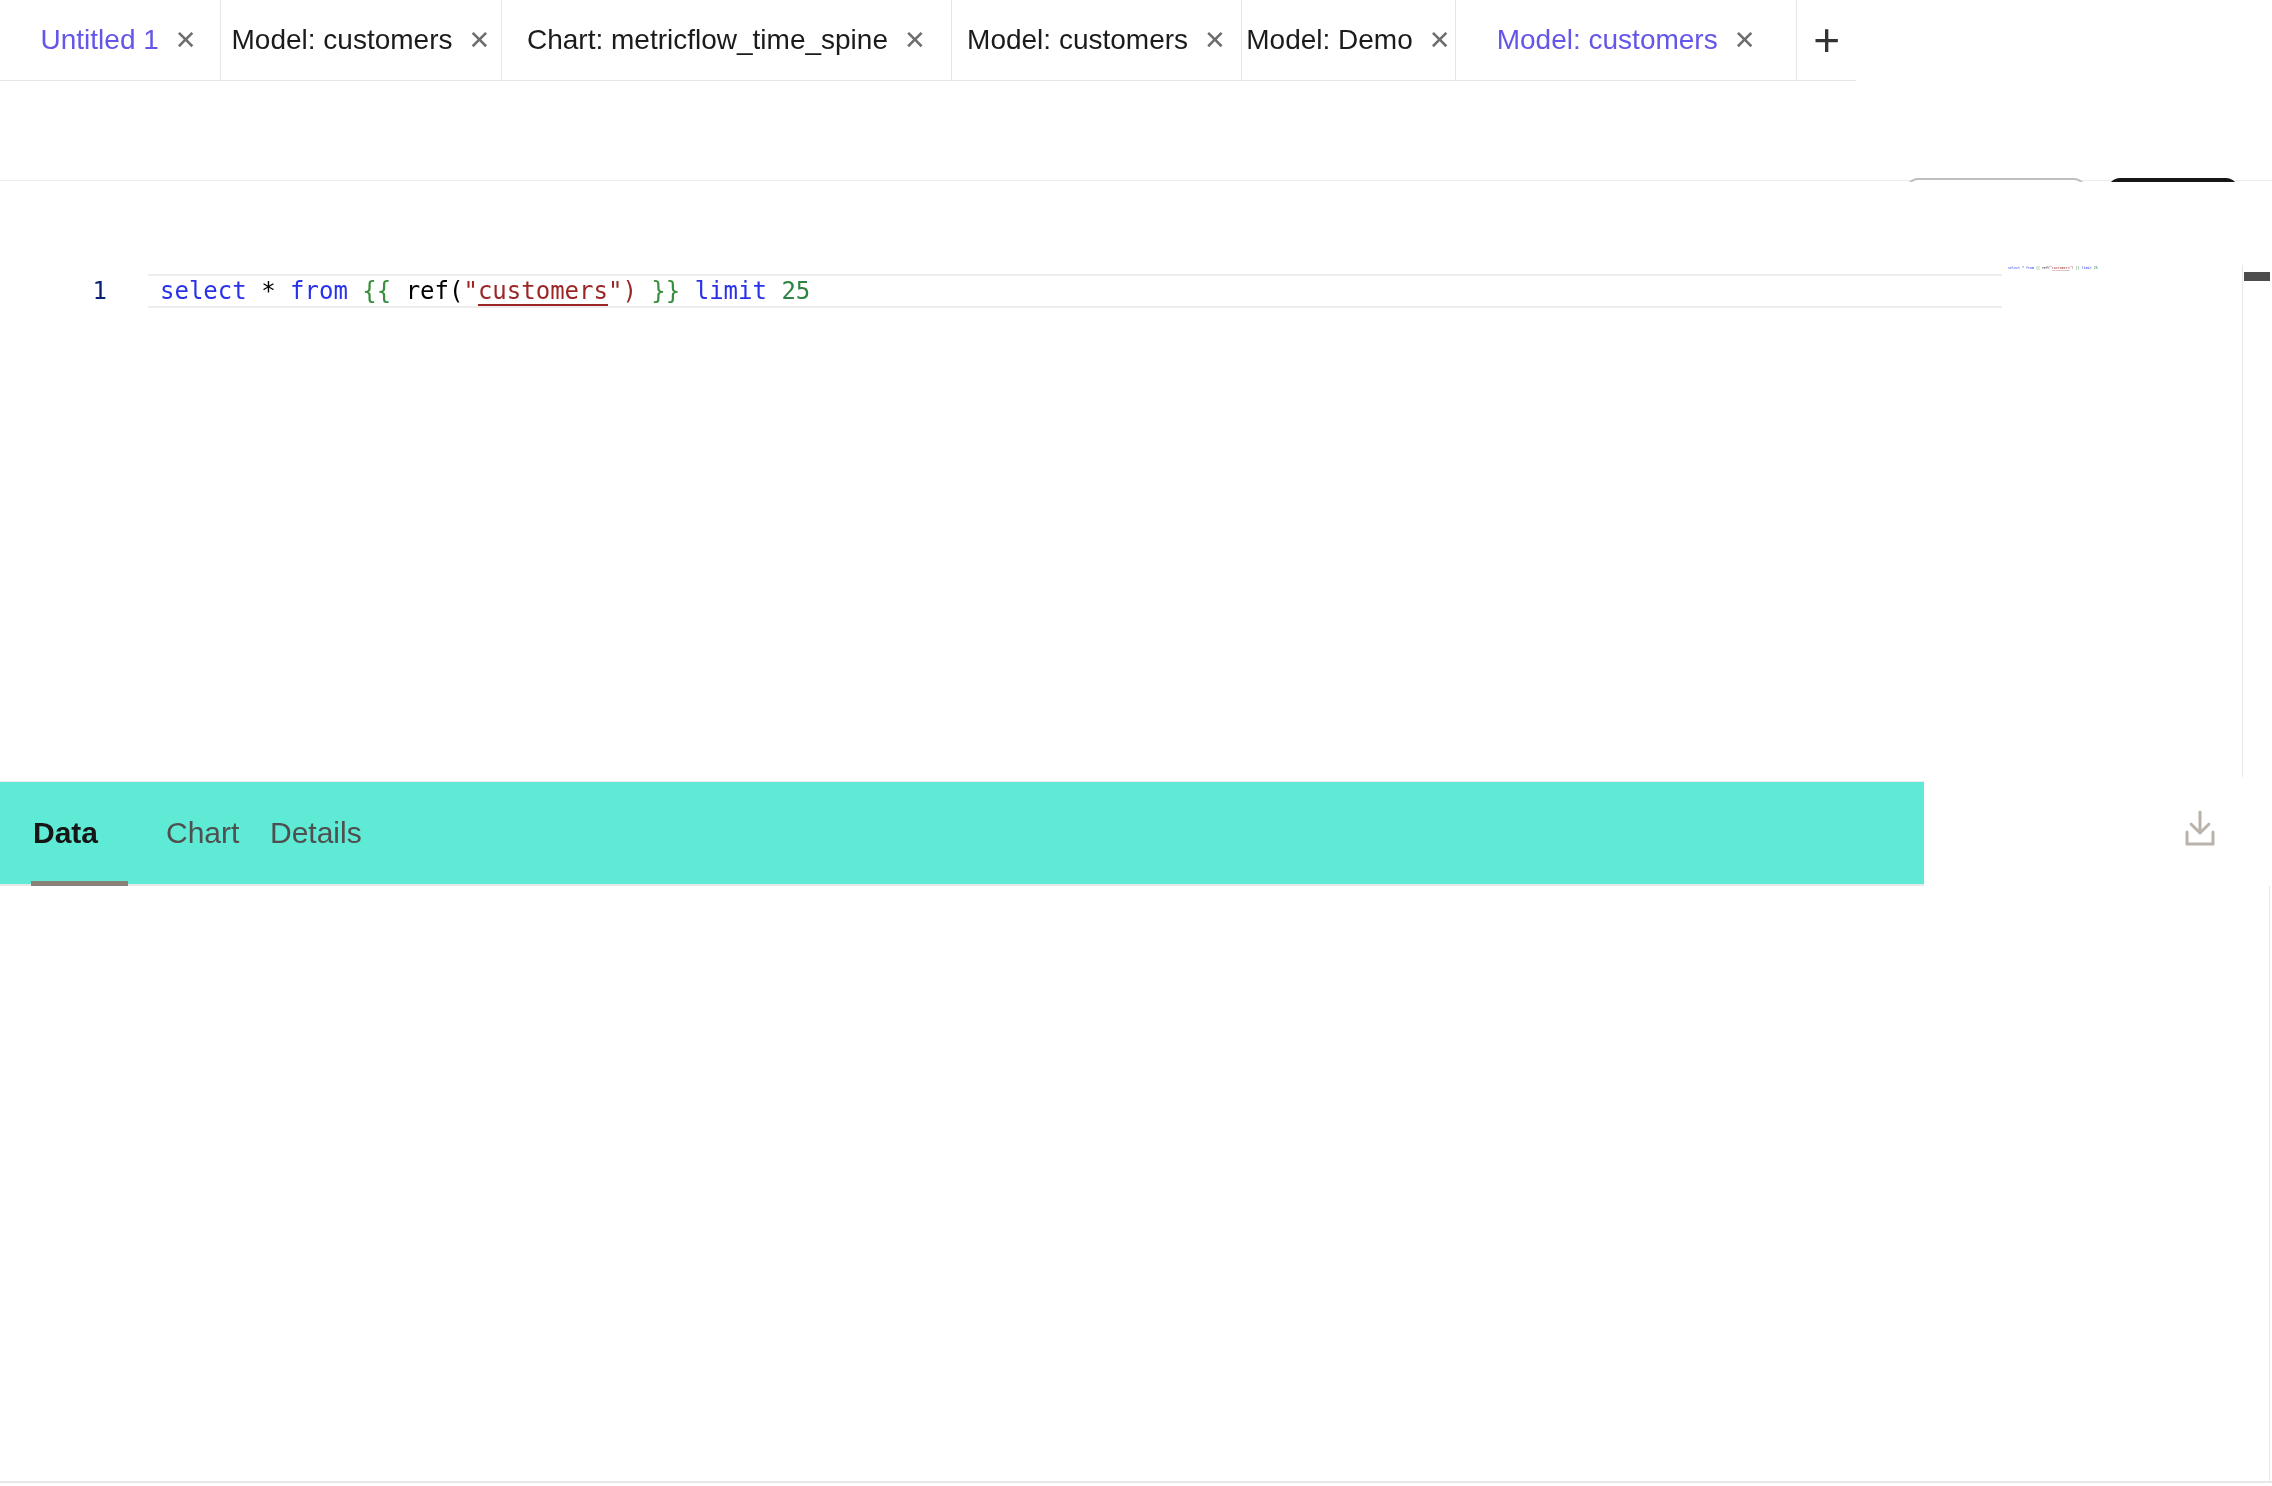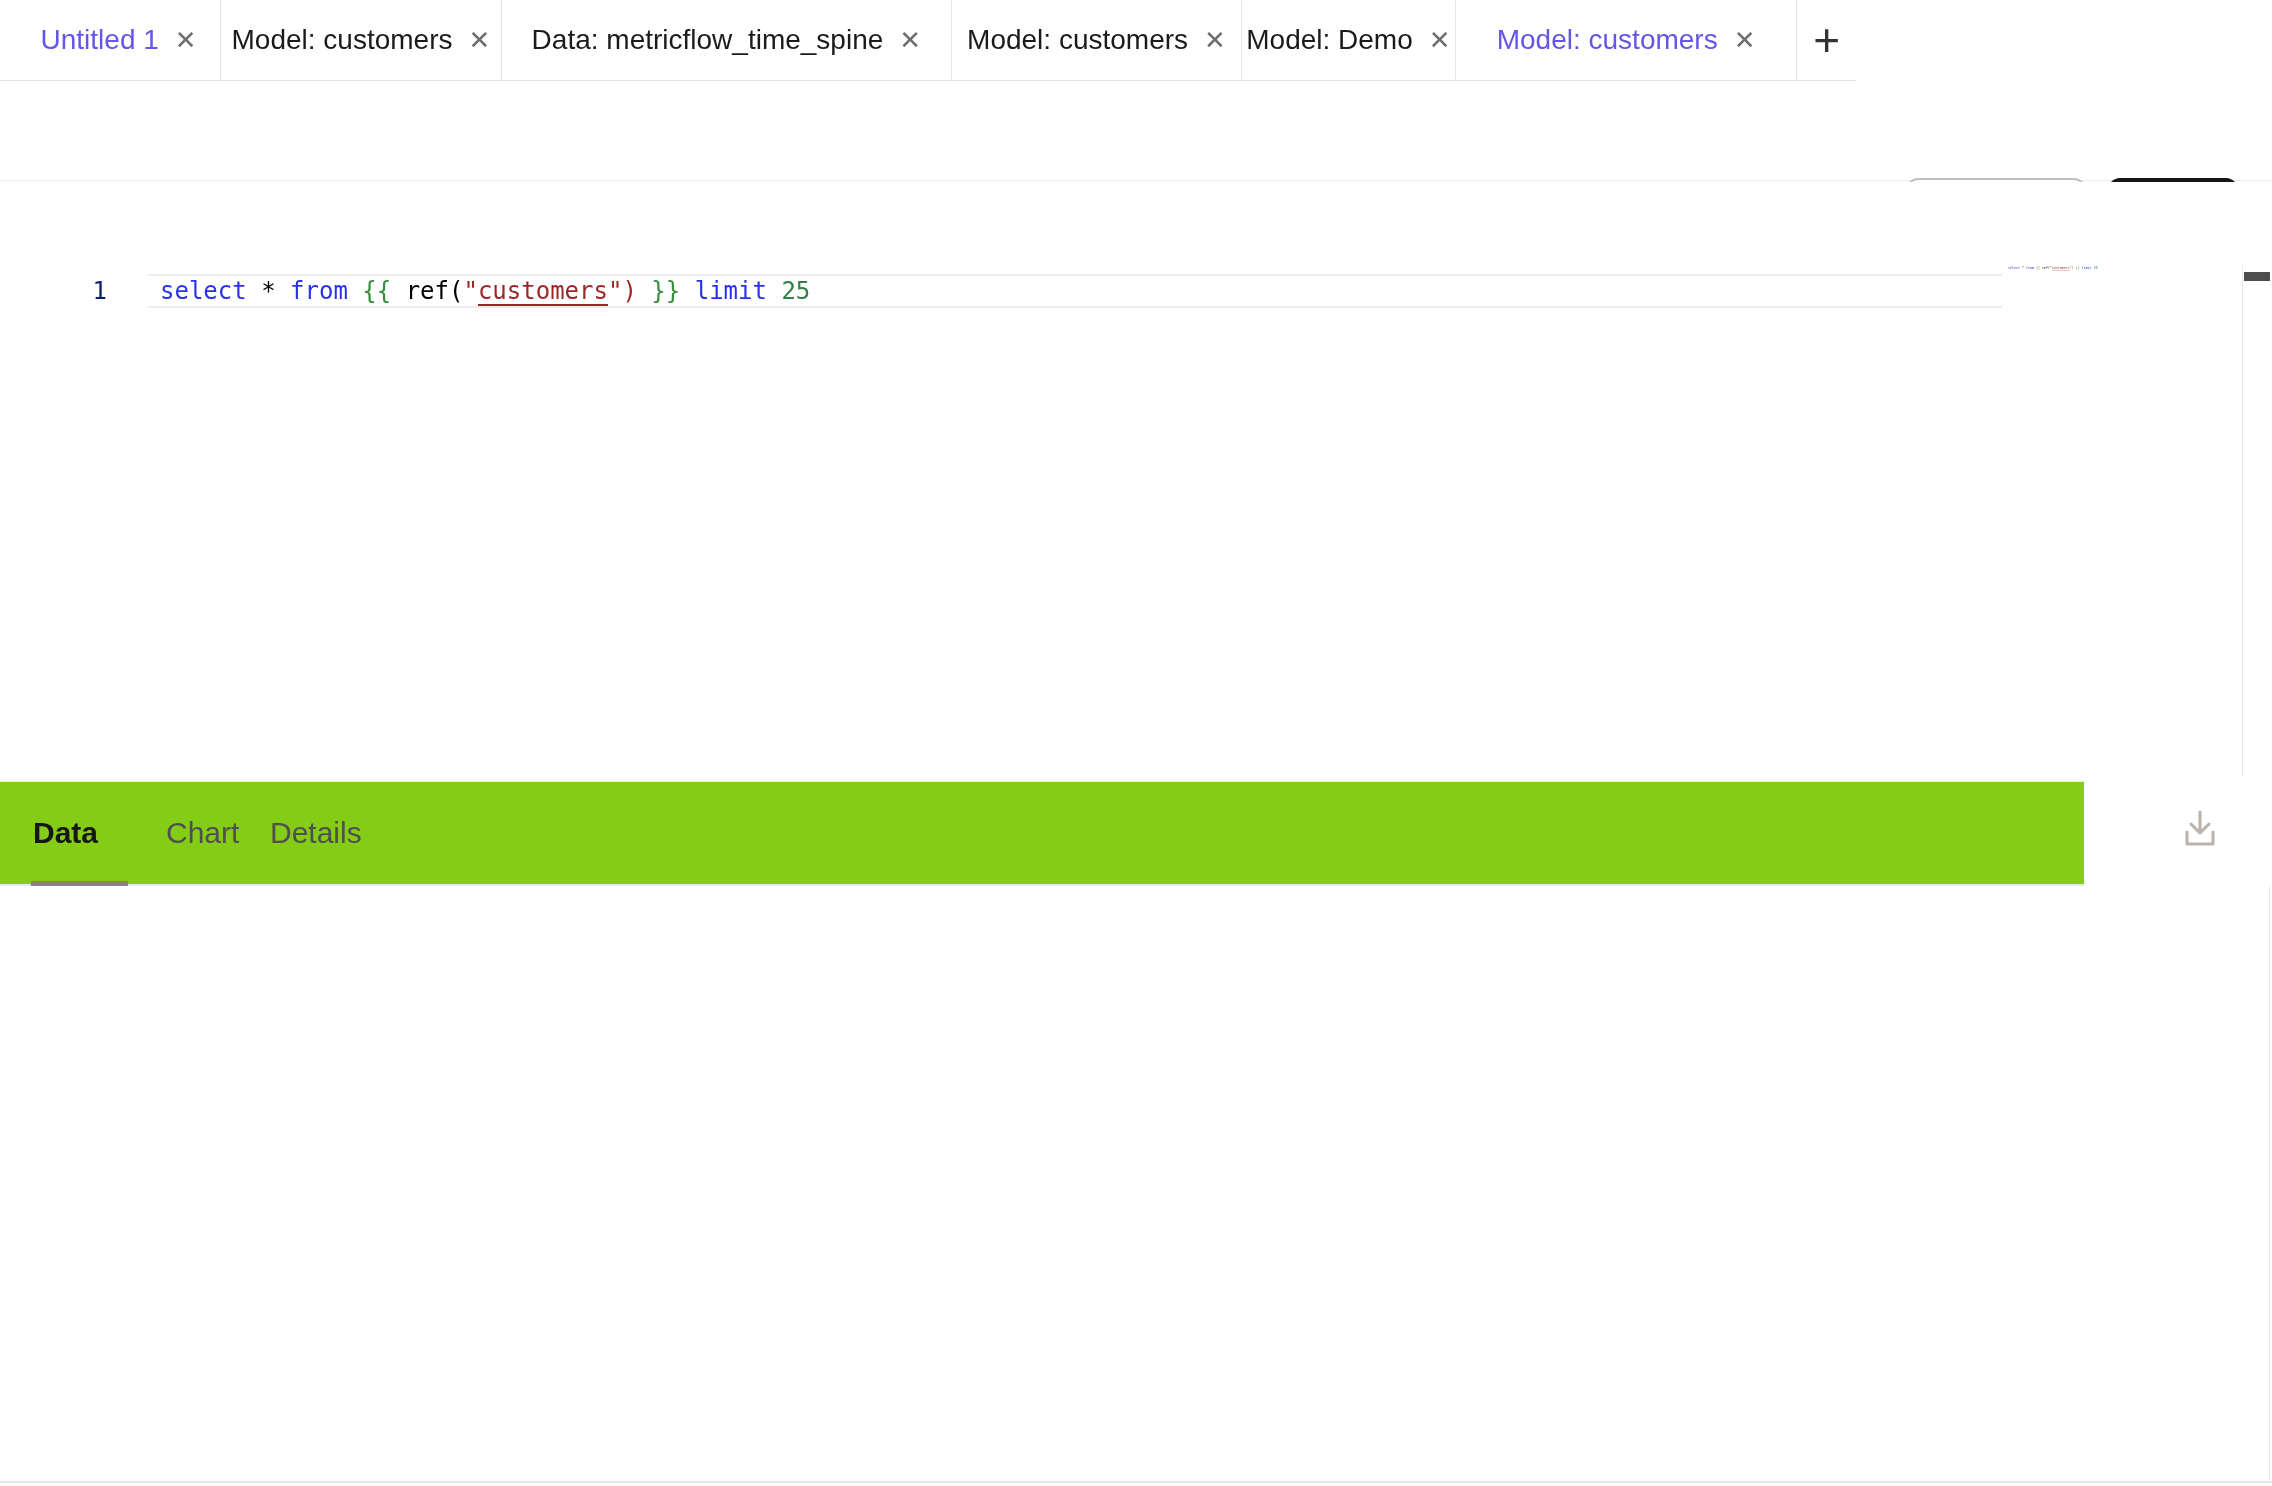--- a/index.html
+++ b/index.html
@@ -60,22 +60,22 @@
   .code-line .jinja{ color:#388e3c; }
   .code-line .str  { color:#9b2626; }
   .code-line .strlink { color:#9b2626; text-decoration:underline; text-underline-offset:5px; cursor:pointer; }
   .code-line .num  { color:#2e8446; }
   .minimap { position:absolute; left:2008px; top:84px; width:96px; height:20px; overflow:visible; }
   .minimap .code-line { position:static; transform:scale(0.138); transform-origin:left top; }
   .scroll-gutter-line { position:absolute; left:2242px; top:83px; width:1px; height:512px; background:#e8e8e8; }
   .scroll-thumb { position:absolute; left:2244px; top:90px; width:26px; height:9px; background:#4d4d4d; cursor:pointer; }
 
   
-  .results-tabs { position:absolute; left:0; top:781px; width:2084px; height:105px;
-                  border-top:1px solid #ececec; border-bottom:2px solid #e7e7e7; background:#84cc16;text-align:right; }
+  .results-tabs { position:absolute; left:0; top:781px; width:1924px; height:105px;
+                  border-top:1px solid #ececec; border-bottom:2px solid #e7e7e7; background:#5eead4;text-align:right; }
   .rtab { position:absolute; top:0; height:100%; display:flex; align-items:center;
           font-size:30px; color:#4f4f4f; cursor:pointer; }
   .rtab.active { color:#161616; font-weight:600; }
   .rtab-indicator { position:absolute; left:31px; top:99px; width:97px; height:7px; background:#8a8179; }
   .download-btn { position:absolute; left:2178px; top:806px; width:44px; height:46px; cursor:pointer; }
 
   
   .results-body { position:absolute; left:0; top:886px; width:2270px; height:595px;
                   border-right:1px solid #e9e9e9; background:#fff; }
   .bottom-line { position:absolute; left:0; top:1481px; width:2272px; height:2px; background:#e7e7e7; }
@@ -88,21 +88,21 @@
   <div class="tabbar">
     <div class="tab active" style="width:222px">
       <span class="tab-label">Untitled 1</span>
       <span class="tab-close">✕</span>
     </div>
     <div class="tab" style="width:305px">
       <span class="tab-label">Model: customers</span>
       <span class="tab-close">✕</span>
     </div>
     <div class="tab" style="width:490px">
-      <span class="tab-label">Data: metricflow_time_spine</span>
+      <span class="tab-label">Chart: metricflow_time_spine</span>
       <span class="tab-close">✕</span>
     </div>
     <div class="tab" style="width:315px">
       <span class="tab-label">Model: customers</span>
       <span class="tab-close">✕</span>
     </div>
     <div class="tab" style="width:233px">
       <span class="tab-label">Model: Demo</span>
       <span class="tab-close">✕</span>
     </div>

